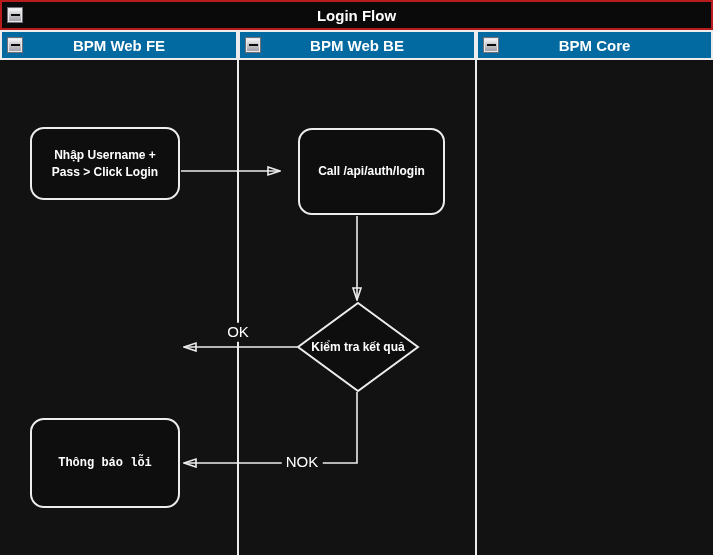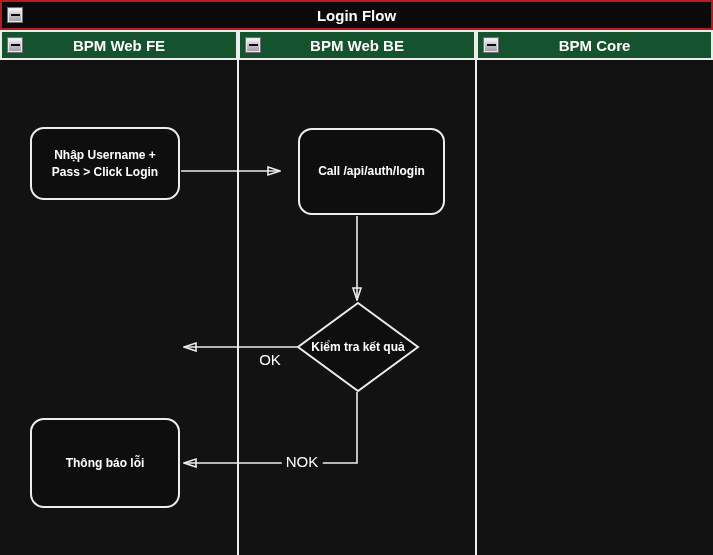--- a/index.html
+++ b/index.html
@@ -13,21 +13,21 @@
     color: #ffffff;
   }
   
   .pool-titlebar {
     position: absolute; left: 0; top: 0; width: 713px; height: 30px;
     background: #0a0a0a; border: 2px solid #b91c1c;
     display: flex; align-items: center; justify-content: center;
   }
   .lane-header {
     position: absolute; top: 30px; height: 30px;
-    background: #14532d; border: 2px solid #ededed;
+    background: #0369a1; border: 2px solid #ededed;
     display: flex; align-items: center; justify-content: center;
   }
   .bar-title { font-size: 15px; font-weight: 700; line-height: 1; }
   .collapse-btn {
     position: absolute; left: 5px; top: 50%; transform: translateY(-50%);
     width: 16px; height: 16px;
     background: linear-gradient(180deg, #ffffff 0%, #c9c9ce 45%, #9b9ba2 100%);
     border: 1px solid #6f6f75;
     box-shadow: inset 0 0 0 1px #e8e8ec;
     display: flex; align-items: center; justify-content: center;
@@ -47,38 +47,38 @@
     border-radius: 14px;
     display: flex; align-items: center; justify-content: center;
     text-align: center;
     font-size: 12px; font-weight: 700; line-height: 1.4;
     cursor: pointer;
   }
   .node-label { display: block; }
   #node-fe-input        { left: 30px;  top: 127px; width: 150px; height: 73px; padding: 0 13px; }
   #node-be-call         { left: 283px; top: 128px; width: 147px; height: 87px; padding: 0 0; margin-left: 15px; }
   #node-fe-redirect     { left: 29px;  top: 302px; width: 151px; height: 91px; padding: 0 10px; }
-  #node-fe-error        { left: 30px;  top: 418px; width: 150px; height: 90px; padding: 0 12px; }
+  #node-fe-error        { left: 30px;  top: 418px; width: 150px; height: 90px; padding: 0 12px; font-family: Liberation Mono, monospace; }
   .decision-label {
     position: absolute; left: 288px; top: 340px; width: 140px;
     text-align: center; font-size: 12px; font-weight: 700; line-height: 1.2;
     pointer-events: none;
   }
   
   #wires { position: absolute; left: 0; top: 0; width: 713px; height: 555px; }
   #wires path, #wires polygon { stroke: #ededed; fill: none; stroke-width: 1.6px; }
   #wires polygon { fill: #0e0e0e; stroke-width: 2px; }
   
   .edge-label {
     position: absolute; transform: translate(-50%, -50%);
     background: #121212; padding: 1px 4px;
     font-size: 15px; font-weight: 400; line-height: 1.1;
     cursor: pointer;
   }
-  #edge-label-ok  { left: 238px; top: 360px; margin-left: 32px; }
+  #edge-label-ok  { left: 238px; top: 332px; }
   #edge-label-nok { left: 302px; top: 462px; }
 </style>
 </head>
 <body>
 
 <div id="screen">
 
   <svg id="wires" viewBox="0 0 713 555">
     <defs>
       <marker id="arrow" markerUnits="userSpaceOnUse" markerWidth="14" markerHeight="12" refX="12" refY="5" orient="auto">

